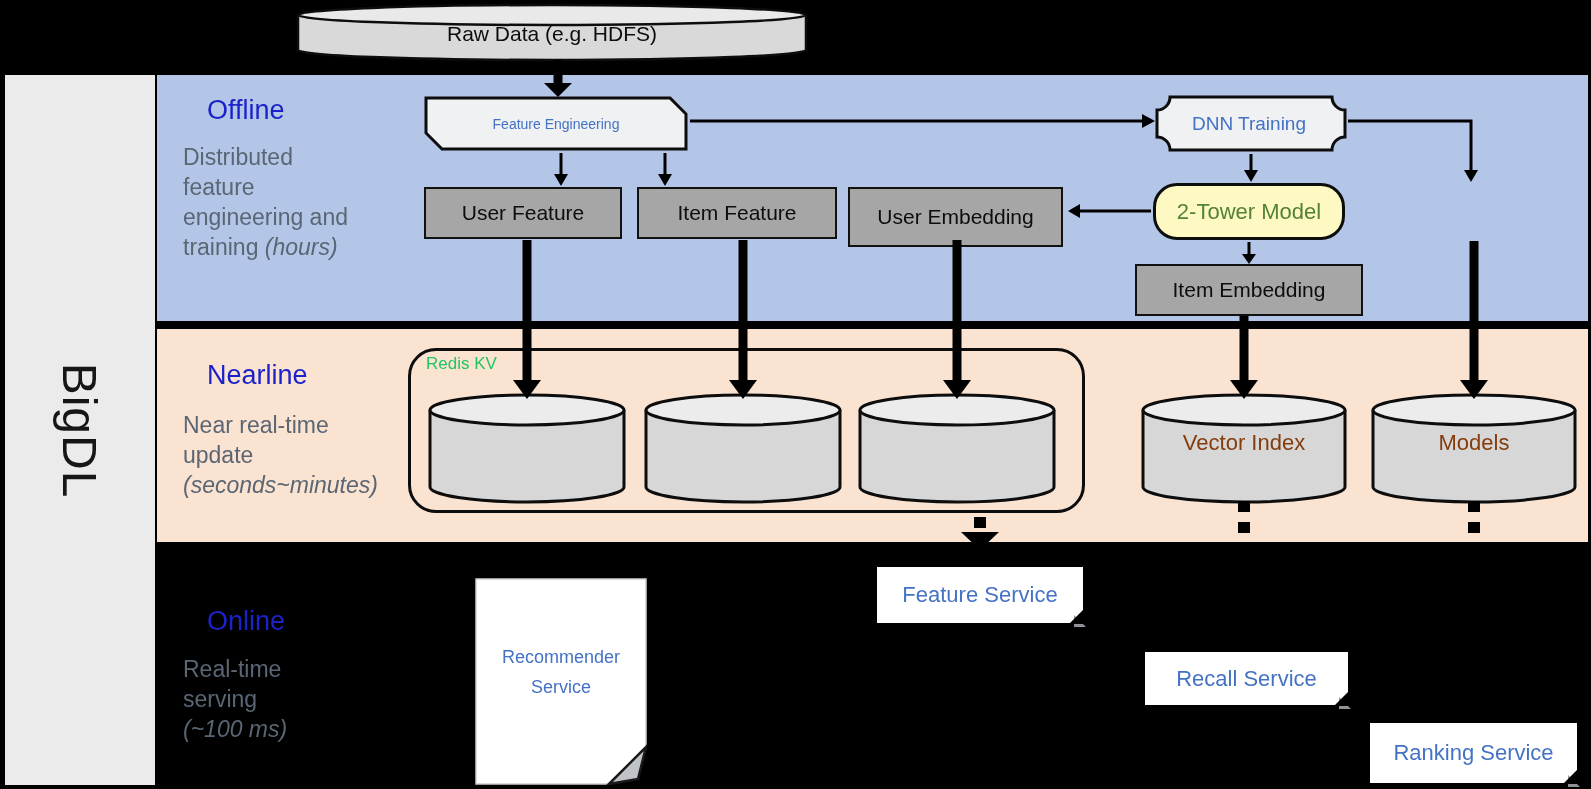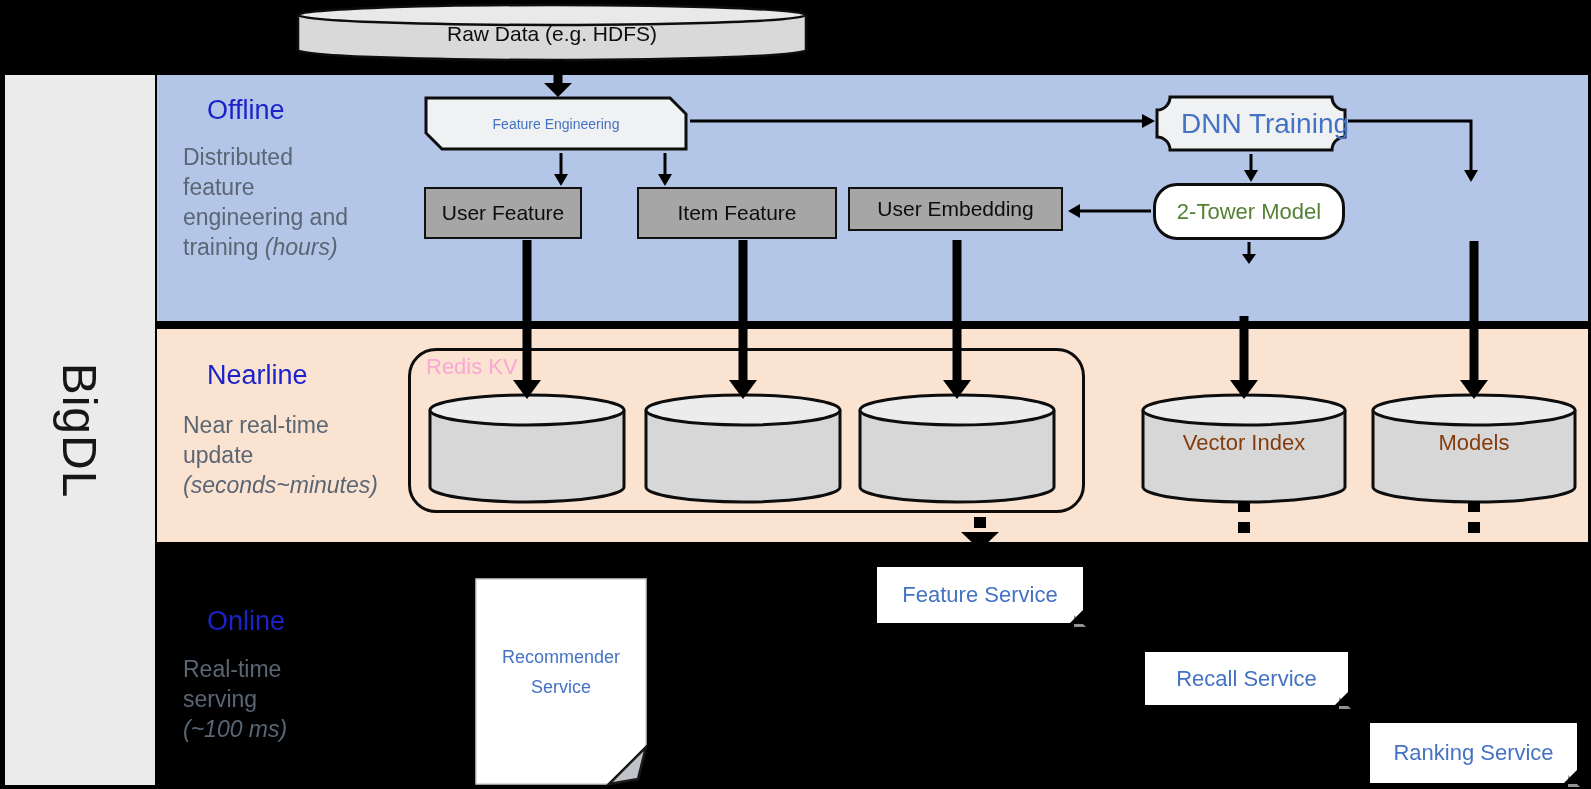--- a/index.html
+++ b/index.html
@@ -13,26 +13,26 @@
            display:flex;align-items:center;justify-content:center;z-index:2;}
   .brand{transform:rotate(90deg);font-size:48px;color:#161616;letter-spacing:1px;}
   .sec-title{position:absolute;left:183px;font-size:27px;font-weight:400;color:#1c22c9;z-index:3;margin-left:24px;}
   .sec-desc{position:absolute;left:183px;font-size:23px;line-height:30px;color:#5a6673;z-index:3;}
   .shape{position:absolute;z-index:2;}
   .lbl{position:absolute;z-index:3;display:flex;align-items:center;justify-content:center;
        text-align:center;}
   .graybox{position:absolute;z-index:2;background:#a6a6a6;border:2.5px solid #111;
            box-sizing:border-box;display:flex;align-items:center;justify-content:center;
            font-size:21px;color:#0d0d0d;}
-  .roundbox{position:absolute;z-index:2;background:#ffffff;border:3px solid #0d0d0d;
+  .roundbox{position:absolute;z-index:2;background:#fef9c3;border:3px solid #0d0d0d;
             border-radius:24px;box-sizing:border-box;display:flex;align-items:center;
             justify-content:center;font-size:22px;color:#548235;}
   .rediskv{position:absolute;left:408px;top:348px;width:677px;height:165px;border:3px solid #0d0d0d;
            border-radius:28px;box-sizing:border-box;z-index:2;}
-  .redislbl{position:absolute;left:426px;top:354px;font-size:22px;color:#f9a8d4;z-index:3;}
+  .redislbl{position:absolute;left:426px;top:354px;font-size:17px;color:#22c55e;z-index:3;}
   .cyl-lbl{color:#843c0c;font-size:22px;}
   .svcbox{position:absolute;z-index:2;background:#ffffff;display:flex;align-items:center;
           justify-content:center;font-size:22px;color:#4472c4;}
   .fold-cut{position:absolute;right:-1px;bottom:-1px;width:0;height:0;
             border-left:15px solid transparent;border-bottom:15px solid #000;}
   .fold-flap{position:absolute;right:-3px;bottom:-4px;width:0;height:0;
              border-bottom:12px solid #8f9296;border-right:12px solid transparent;}
   .doc-lbl{position:absolute;left:475px;top:642px;width:172px;text-align:center;font-size:18px;
            line-height:30px;color:#4472c4;z-index:3;}
   .arrows{position:absolute;left:0;top:0;z-index:4;pointer-events:none;}
@@ -86,25 +86,26 @@
       <path d="M2,2 L246,2 L262,18 L262,53 L18,53 L2,37 Z" fill="#eff1f3" stroke="#0d0d0d" stroke-width="3"></path>
     </svg>
   </div>
   <div class="lbl" style="left:424px;top:96px;width:264px;height:55px;font-size:14px;color:#4472c4;">Feature Engineering</div>
 
   <div class="shape" style="left:1155px;top:95px;">
     <svg width="192" height="57">
       <path d="M15,2 H177 A13,13 0 0 0 190,15 V42 A13,13 0 0 0 177,55 H15 A13,13 0 0 0 2,42 V15 A13,13 0 0 0 15,2 Z" fill="#eff1f3" stroke="#0d0d0d" stroke-width="3"></path>
     </svg>
   </div>
-  <div class="lbl" style="left:1155px;top:95px;width:188px;height:57px;font-size:28px;color:#4472c4;margin-left:16px;">DNN Training</div>
-
-  <div class="graybox" style="left:424px;top:187px;width:158px;height:52px;">User Feature</div>
+  <div class="lbl" style="left:1155px;top:95px;width:188px;height:57px;font-size:19px;color:#4472c4;">DNN Training</div>
+
+  <div class="graybox" style="left:424px;top:187px;width:198px;height:52px;">User Feature</div>
   <div class="graybox" style="left:637px;top:187px;width:200px;height:52px;">Item Feature</div>
-  <div class="graybox" style="left:848px;top:187px;width:215px;height:44px;">User Embedding</div>
+  <div class="graybox" style="left:848px;top:187px;width:215px;height:60px;">User Embedding</div>
+  <div class="graybox" style="left:1135px;top:264px;width:228px;height:52px;">Item Embedding</div>
 
   <div class="roundbox" style="left:1153px;top:183px;width:192px;height:57px;">2-Tower Model</div>
 
   <div class="rediskv"></div>
   <div class="redislbl">Redis KV</div>
 
   <div class="shape" style="left:427px;top:392px;">
     <svg width="200" height="113">
       <path d="M3,18 V95 A97,15 0 0 0 197,95 V18" fill="#d7d7d7" stroke="#0d0d0d" stroke-width="3"></path>
       <ellipse cx="100" cy="18" rx="97" ry="15" fill="#ececec" stroke="#0d0d0d" stroke-width="3"></ellipse>

